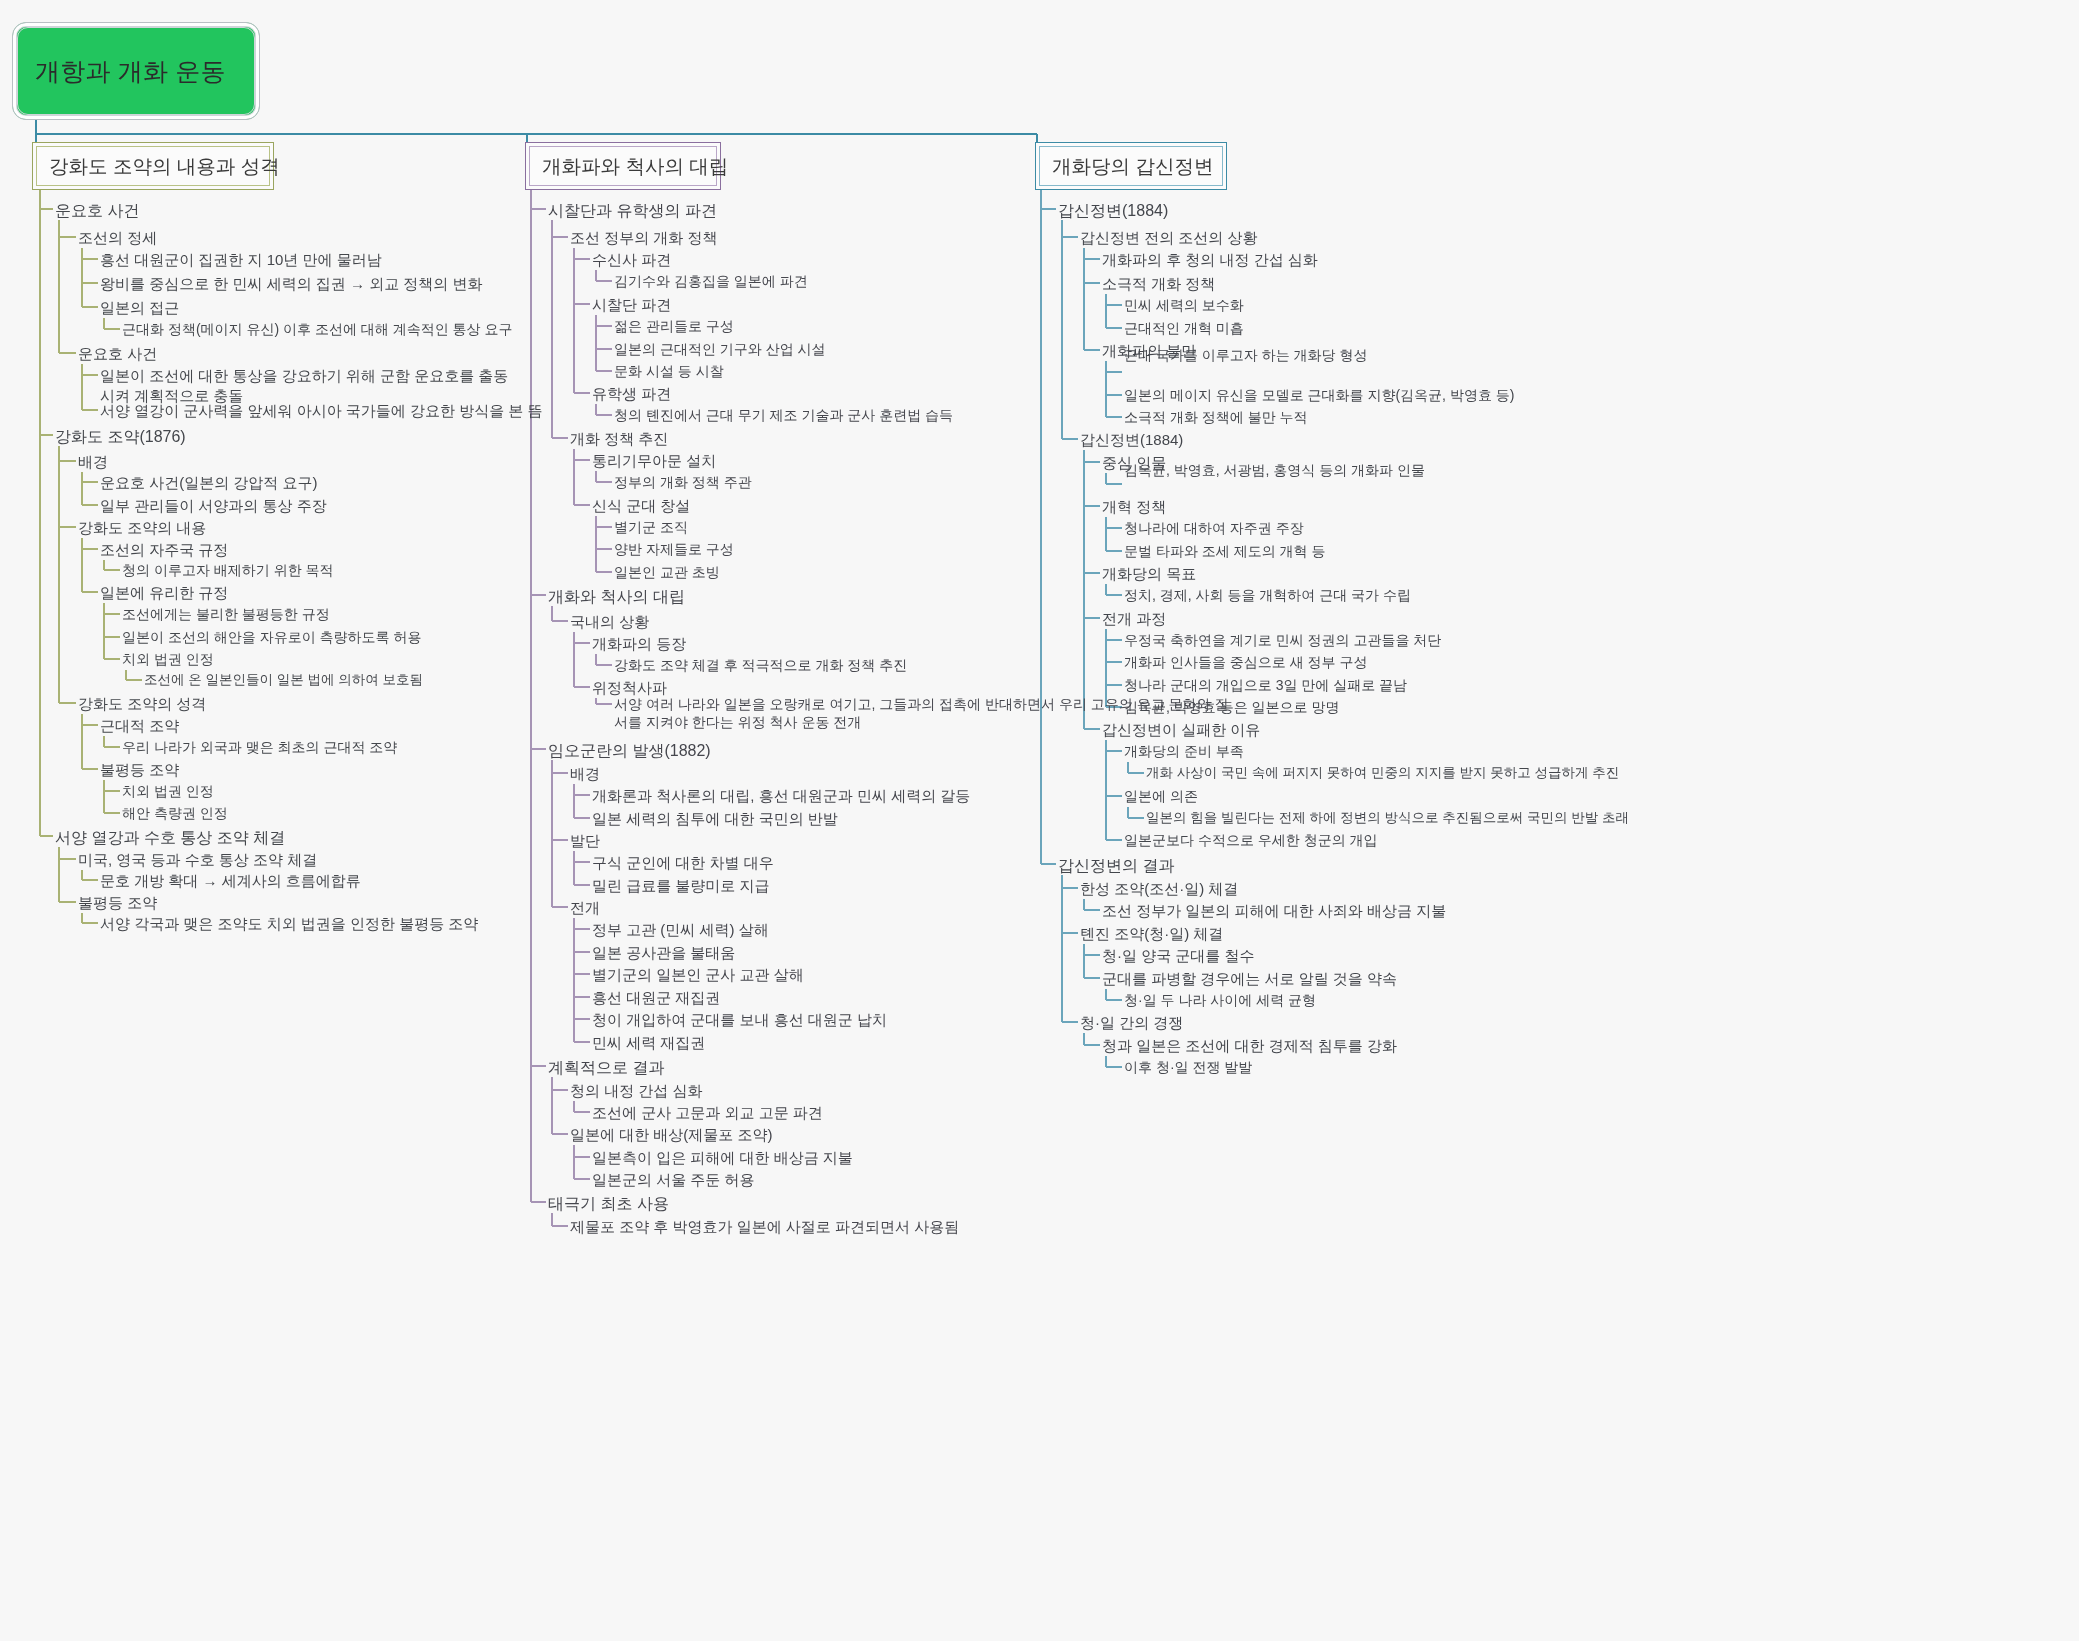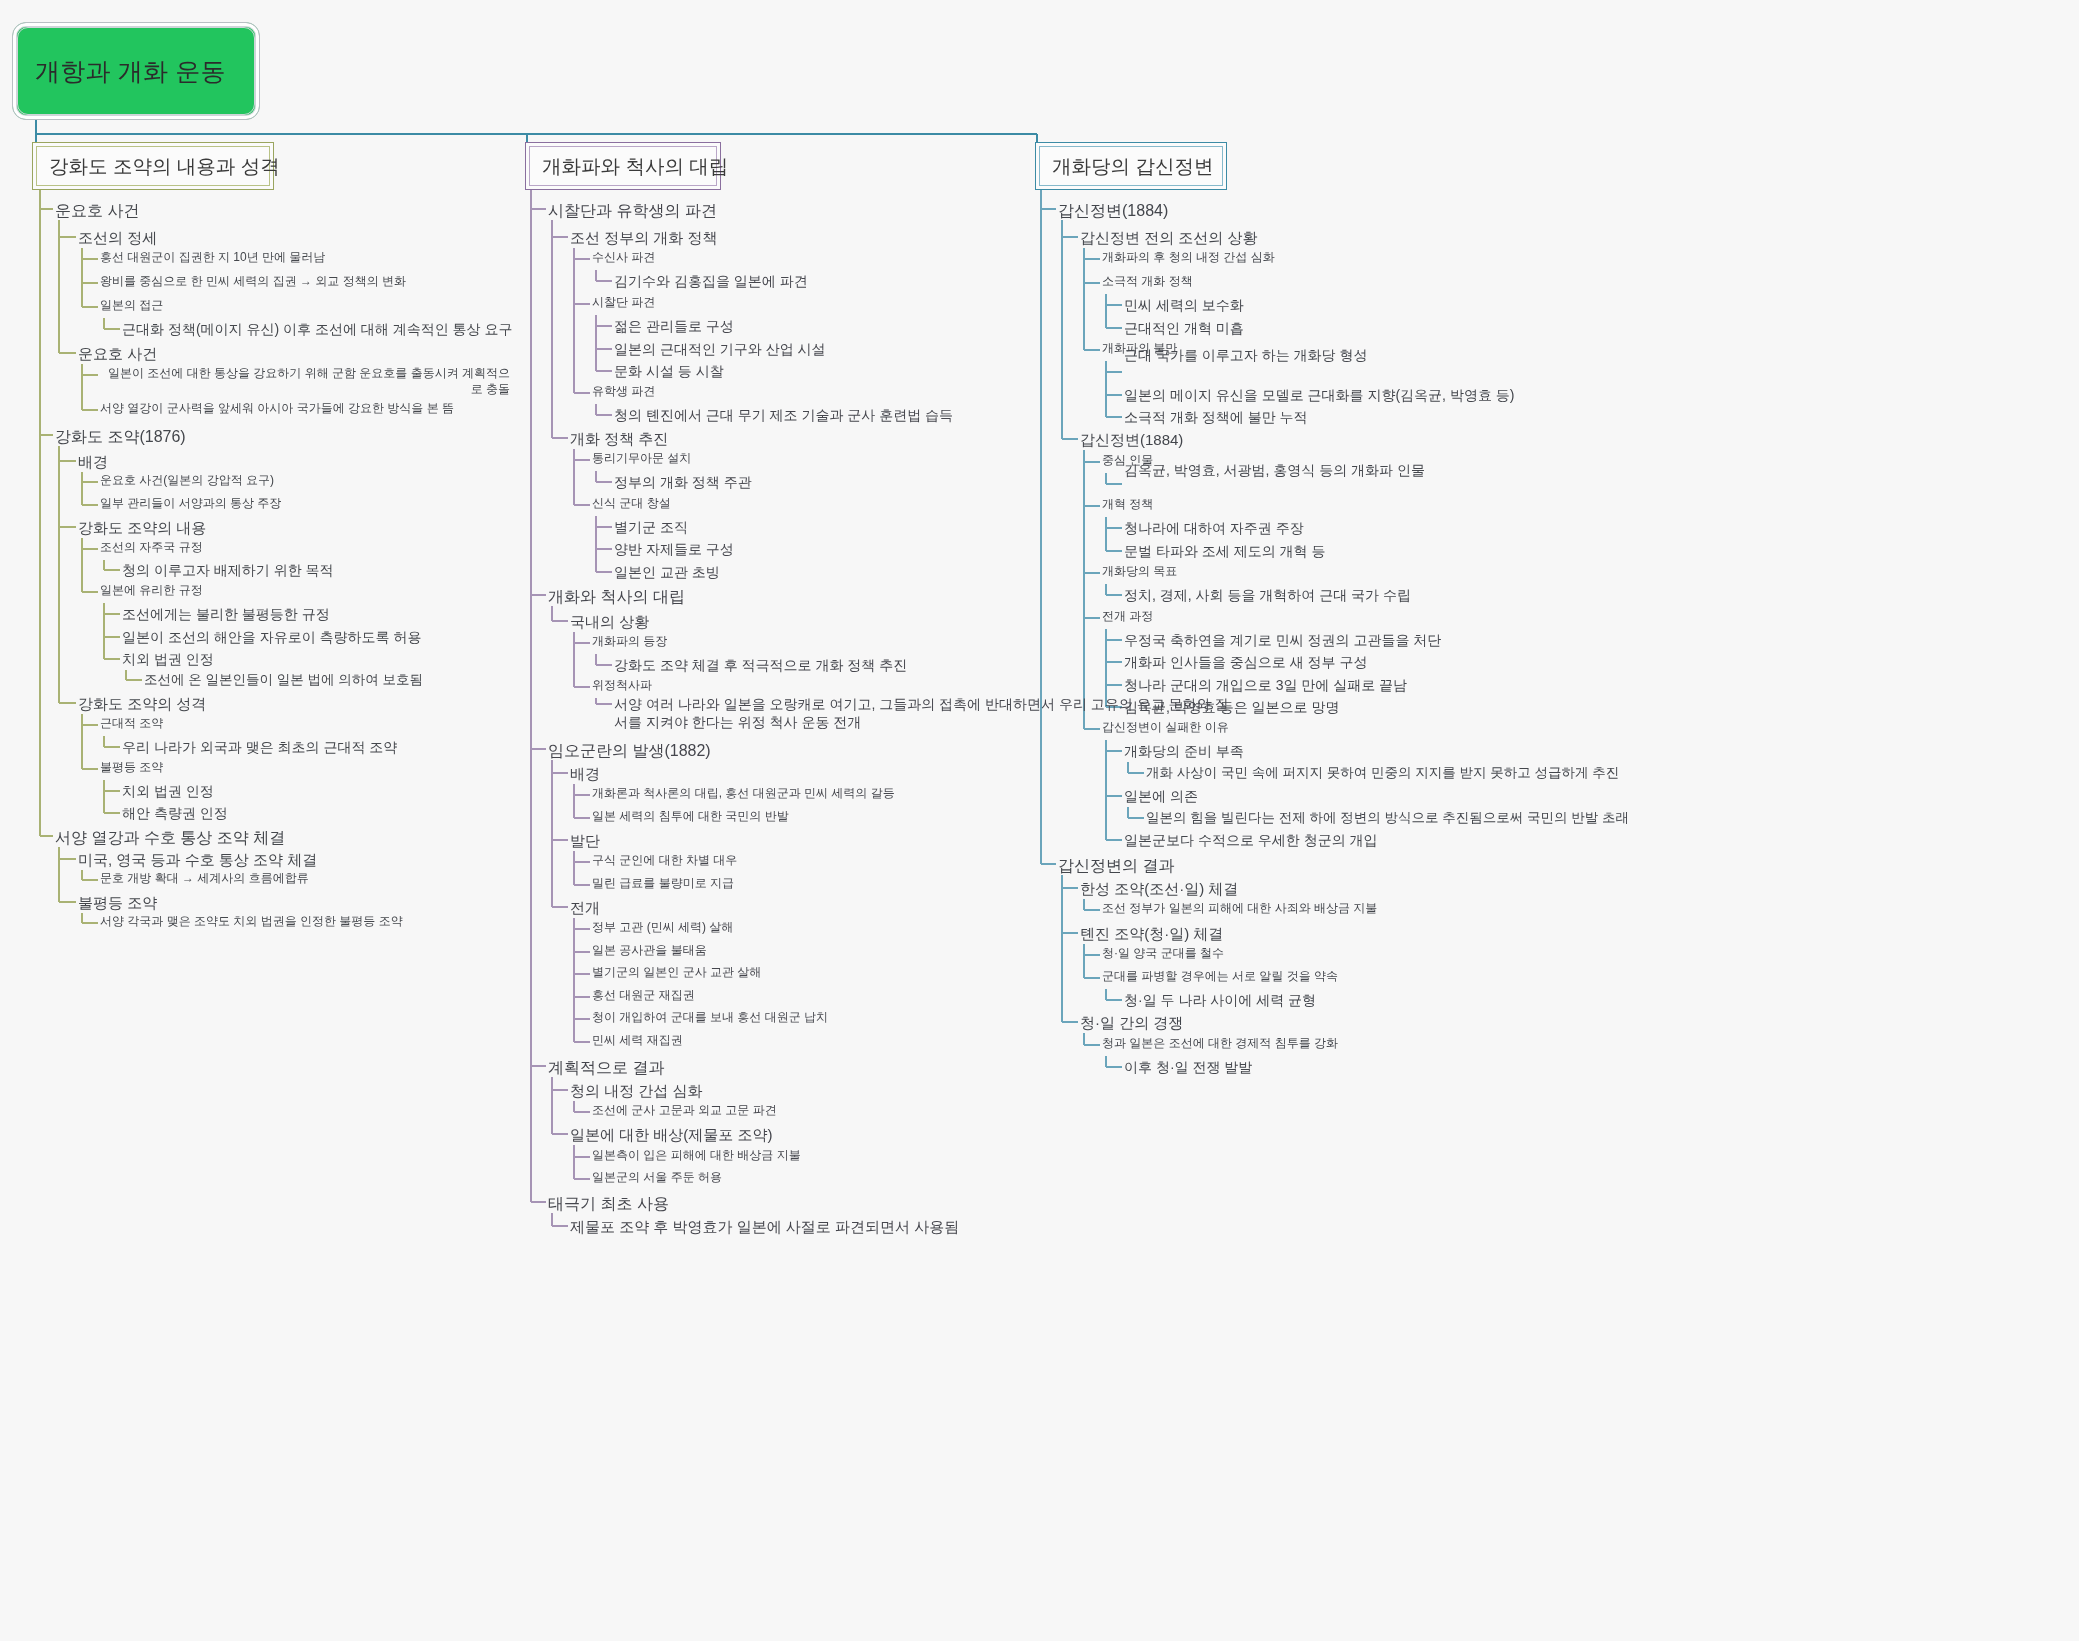--- a/index.html
+++ b/index.html
@@ -81,21 +81,21 @@
   .tnode {
     position: absolute;
     white-space: pre;
     color: #44474c;
     line-height: 1.32;
   }
   .tnode.wrap { white-space: normal; }
 
   .lvl1 { font-size: 16px;   color: #3b3e43; }
   .lvl2 { font-size: 15px;   color: #41444a; }
-  .lvl3 { font-size: 12px; color: #45484e; text-align: right; }
+  .lvl3 { font-size: 15px; color: #45484e; }
   .lvl4 { font-size: 14px;   color: #484b51; }
   .lvl5 { font-size: 13.5px; color: #4b4e54; }
 
   .col-0 .tnode { color: #44474c; }
   .col-1 .tnode { color: #45464d; }
   .col-2 .tnode { color: #43464c; }
 </style>
 </head>
 <body>
 

